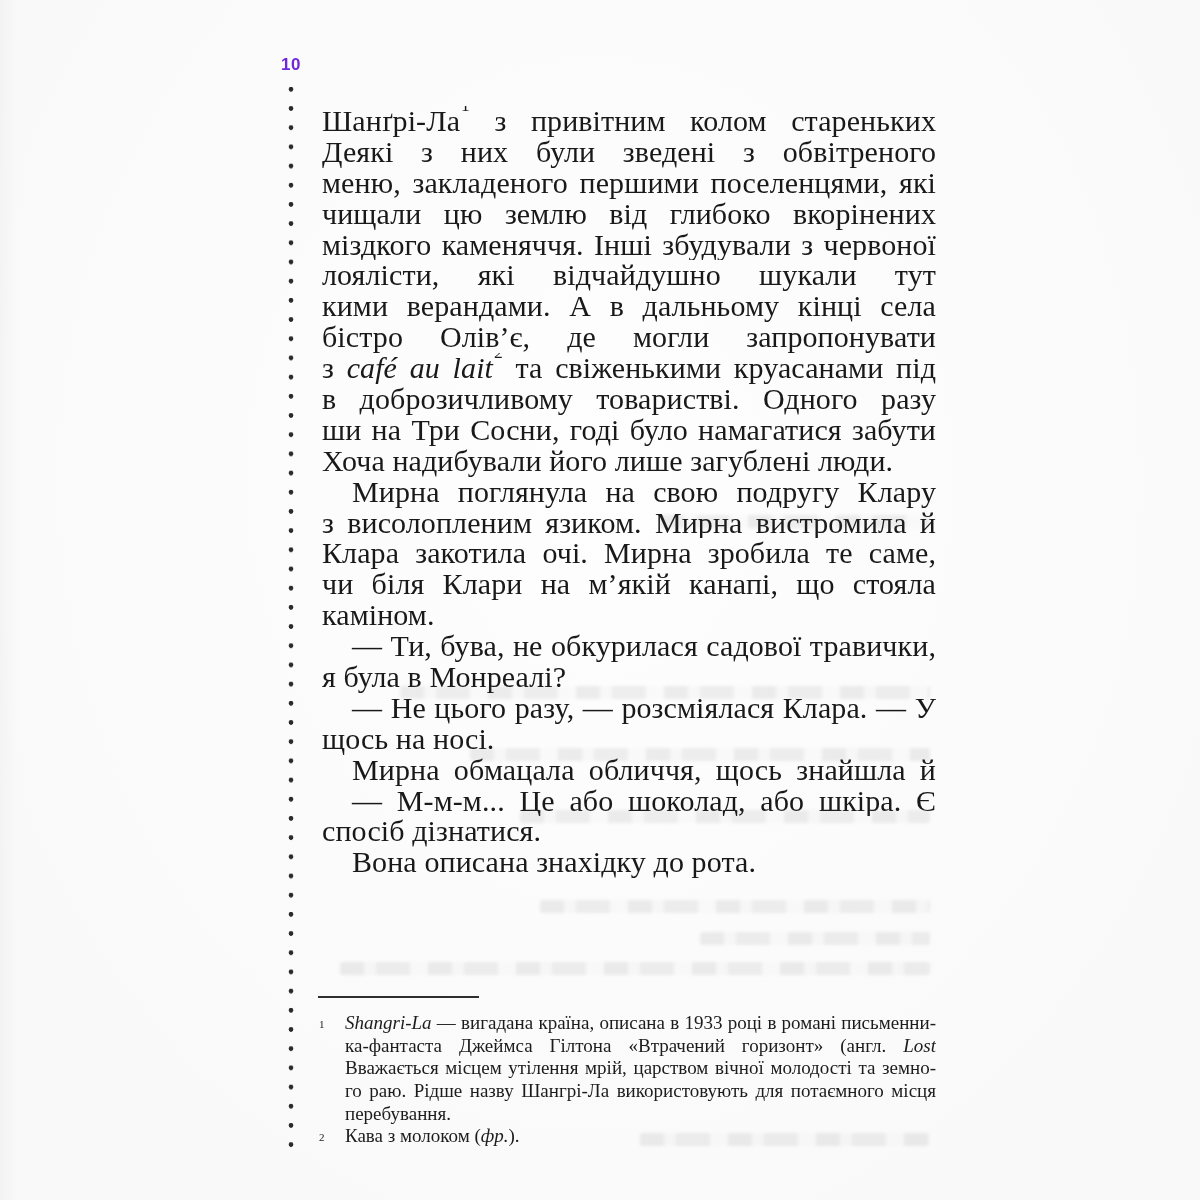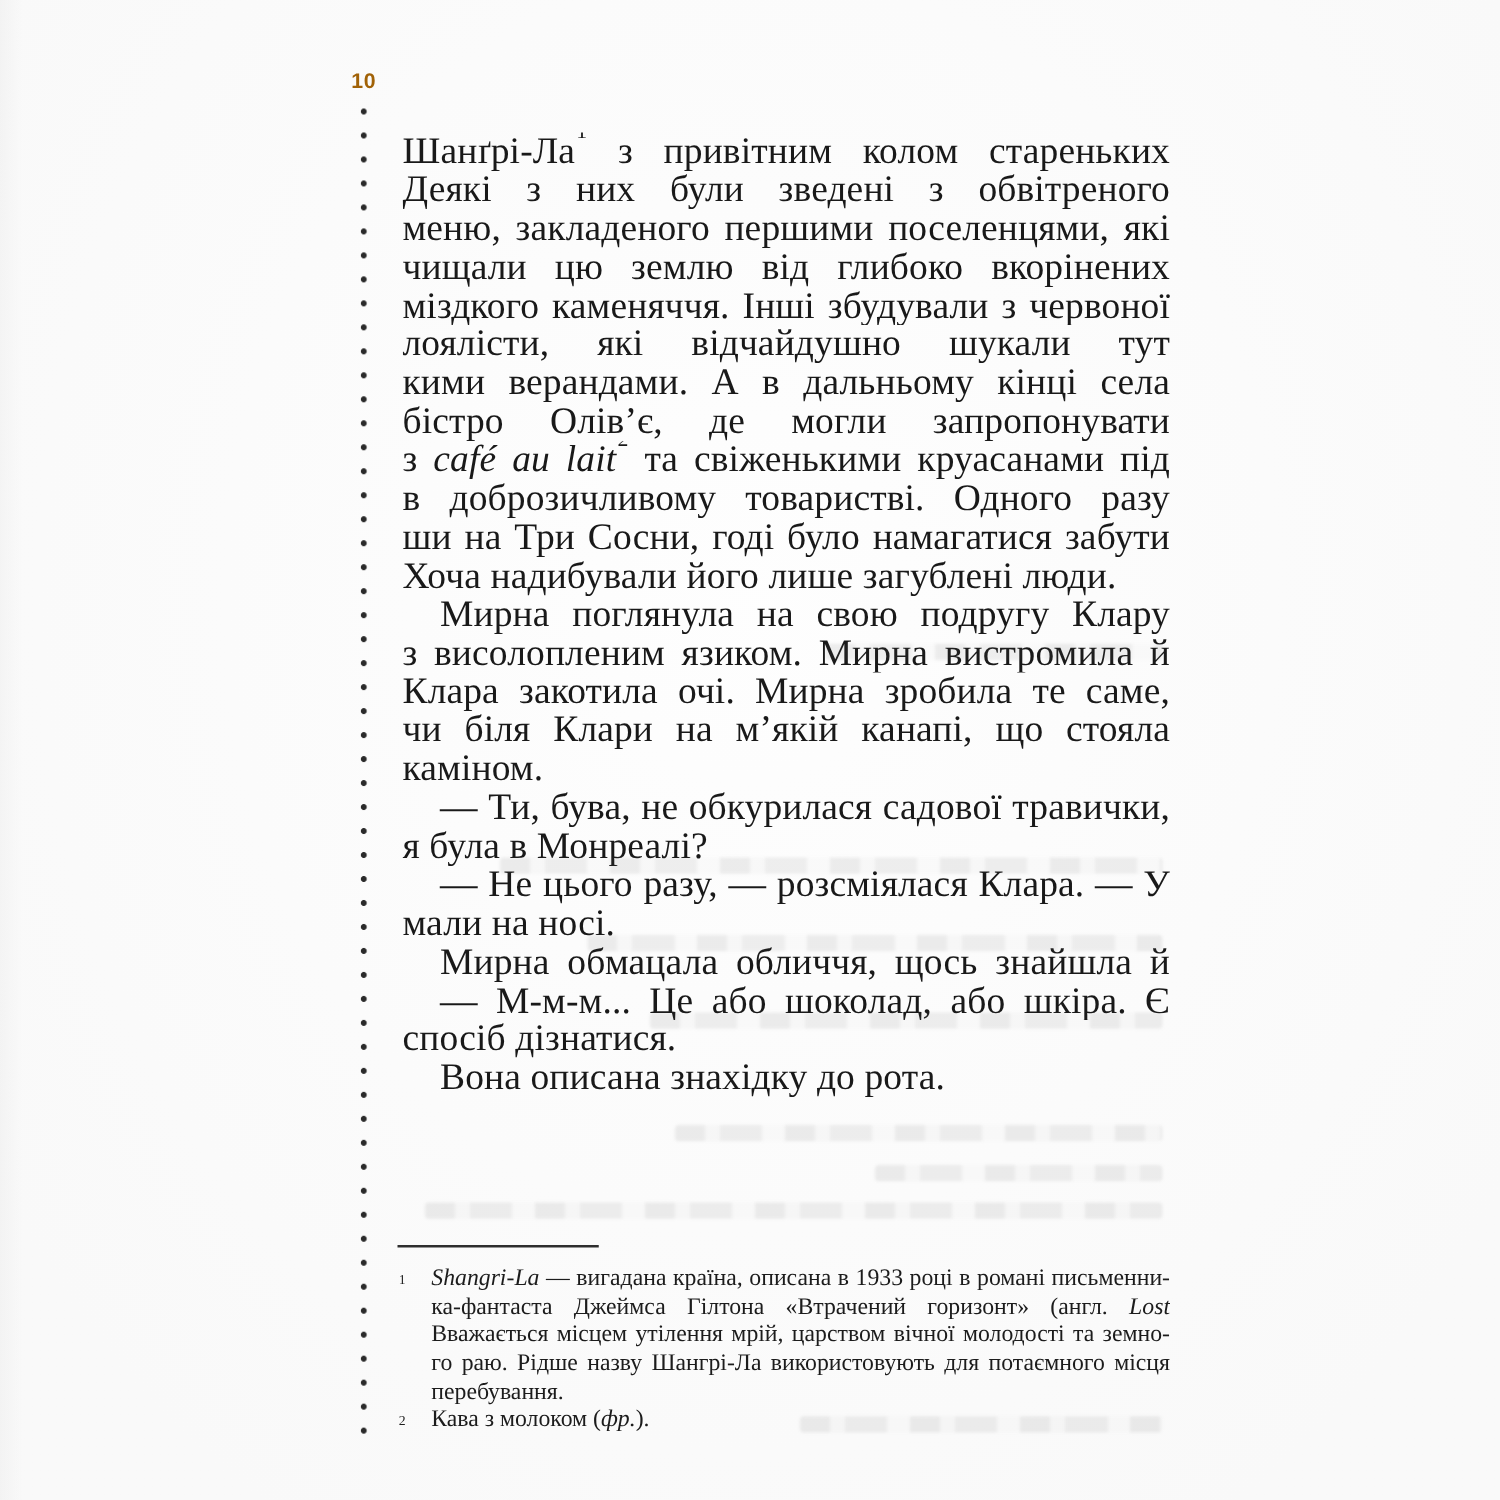--- a/index.html
+++ b/index.html
@@ -13,21 +13,21 @@
     position:absolute;inset:0;
     background:
       radial-gradient(ellipse at 50% 40%, rgba(255,255,255,.6) 0%, rgba(240,240,240,.25) 85%),
       linear-gradient(90deg, rgba(228,228,228,.35) 0px, rgba(255,255,255,0) 18px);
     pointer-events:none;
   }
 
   .page-number{
     position:absolute;left:281px;top:55px;
     font-family:"Liberation Sans","DejaVu Sans",sans-serif;
-    font-weight:bold;font-size:17px;color:#a16207;letter-spacing:.5px;
+    font-weight:bold;font-size:17px;color:#6d28d9;letter-spacing:.5px;
   }
 
   .perforation{
     position:absolute;left:288px;top:86px;width:6px;height:1062px;
     background-image:radial-gradient(circle at 3px 3.2px,#2a2a2a 2.05px,rgba(0,0,0,0) 2.7px);
     background-size:6px 19.2px;background-repeat:repeat-y;
   }
 
   .main-text{
     position:absolute;left:322px;top:106px;width:614px;
@@ -88,21 +88,21 @@
     <div class="line">ши на Три Сосни, годі було намагатися забути це село.</div>
     <div class="line end">Хоча надибували його лише загублені люди.</div>
     <div class="line indent">Мирна поглянула на свою подругу Клару Морров</div>
     <div class="line">з висолопленим язиком. Мирна вистромила й свого.</div>
     <div class="line">Клара закотила очі. Мирна зробила те саме, сідаю-</div>
     <div class="line">чи біля Клари на м’якій канапі, що стояла перед</div>
     <div class="line end">каміном.</div>
     <div class="line indent">— Ти, бува, не обкурилася садової травички, поки</div>
     <div class="line end">я була в Монреалі?</div>
     <div class="line indent">— Не цього разу, — розсміялася Клара. — У тебе</div>
-    <div class="line end">мали на носі.</div>
+    <div class="line end">щось на носі.</div>
     <div class="line end indent">Мирна обмацала обличчя, щось знайшла й оглянула.</div>
     <div class="line indent">— М-м-м... Це або шоколад, або шкіра. Є лиш один</div>
     <div class="line end">спосіб дізнатися.</div>
     <div class="line end indent">Вона описана знахідку до рота.</div>
   </div>
 
 <div class="footnote-rule"></div>
 
 <div class="footnotes">
     <div class="footnote">

